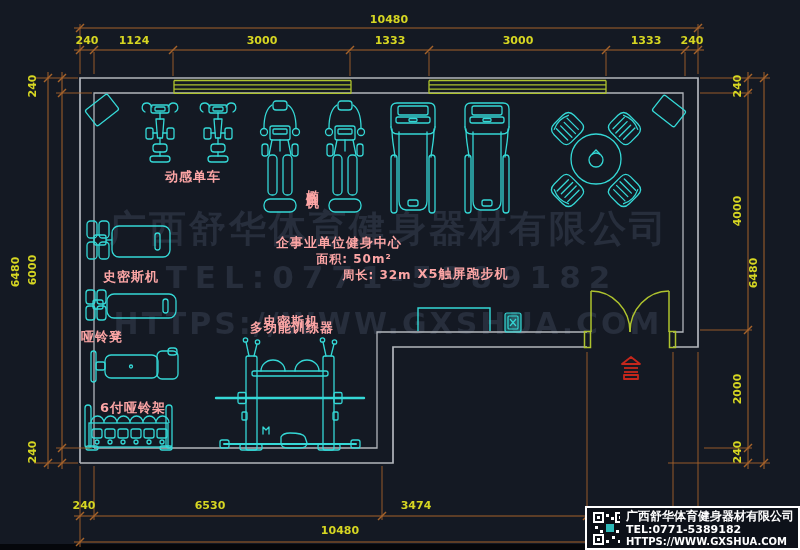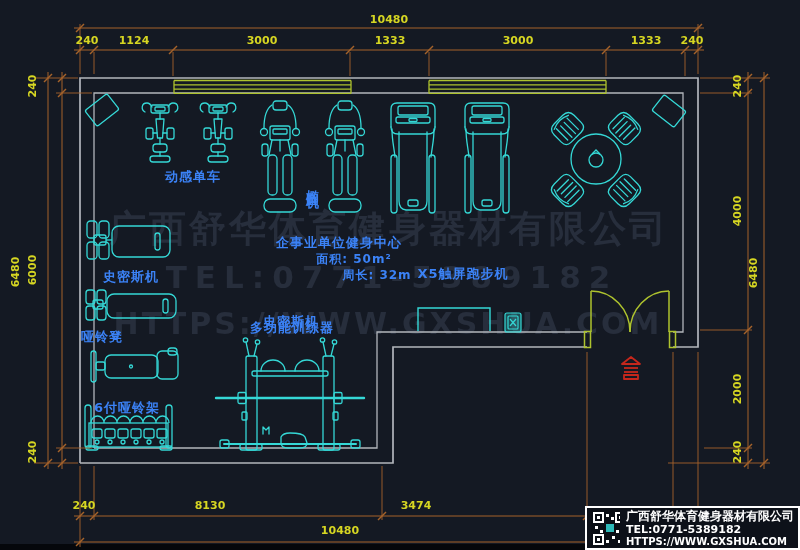--- a/index.html
+++ b/index.html
@@ -1,18 +1,18 @@
 <!DOCTYPE html>
 <html><head>
 <meta charset="utf-8">
 <style>
   html,body{margin:0;padding:0;background:#0b0e14;}
   #canvas{position:relative;width:800px;height:550px;background:#141923;overflow:hidden;
           font-family:"DejaVu Sans","Liberation Sans",sans-serif;}
-  .lbl{position:absolute;color:#3b82f6;font-size:13px;font-weight:600;white-space:nowrap;
+  .lbl{position:absolute;color:#fca5a5;font-size:13px;font-weight:600;white-space:nowrap;
        transform:translate(-50%,-50%);z-index:4;letter-spacing:1px;}
   .lbl.small{font-size:12px;}
   .v-label{writing-mode:vertical-rl;letter-spacing:3px;}
   .dim{position:absolute;color:#d6d622;font-size:11px;font-weight:600;white-space:nowrap;
        transform:translate(-50%,-50%);z-index:4;}
   .dim.rot{transform:translate(-50%,-50%) rotate(-90deg);}
   .wm{position:absolute;color:#272e3c;font-weight:700;white-space:nowrap;
       transform:translate(-50%,-50%);z-index:2;}
   #wm1{font-size:37px;letter-spacing:3px;}
   #wm2{font-size:31px;letter-spacing:8px;}
@@ -307,39 +307,39 @@
         <line x1="704" y1="448" x2="752" y2="448" stroke="#a5632a" stroke-width="0.9"></line>
         <line x1="668" y1="463" x2="770" y2="463" stroke="#a5632a" stroke-width="0.9"></line>
       </g>
   </svg>
 
   <div class="lbl" style="left:193px;top:177px;">动感单车</div>
   <div class="lbl v-label" style="left:312px;top:184px;">椭圆机</div>
   <div class="lbl" style="left:463px;top:227px;margin-top:47px;">X5触屏跑步机</div>
   <div class="lbl" style="left:131px;top:277px;">史密斯机</div>
   <div class="lbl" style="left:102px;top:337px;">哑铃凳</div>
-  <div class="lbl" style="left:127px;top:408px;">6付哑铃架</div>
+  <div class="lbl" style="left:133px;top:408px;">6付哑铃架</div>
   <div class="lbl" style="left:291px;top:310px;margin-top:12px;">史密斯机</div>
   <div class="lbl" style="left:292px;top:328px;">多功能训练器</div>
 
   <div class="lbl" style="left:339px;top:243px;">企事业单位健身中心</div>
   <div class="lbl small" style="left:354px;top:259px;">面积: 50m²</div>
   <div class="lbl small" style="left:337px;top:275px;margin-left:40px;">周长: 32m</div>
 
   <div class="dim" style="left:389px;top:19px;">10480</div>
   <div class="dim" style="left:87px;top:40px;">240</div>
   <div class="dim" style="left:134px;top:40px;">1124</div>
   <div class="dim" style="left:262px;top:40px;">3000</div>
   <div class="dim" style="left:390px;top:40px;">1333</div>
   <div class="dim" style="left:518px;top:40px;">3000</div>
   <div class="dim" style="left:646px;top:40px;">1333</div>
   <div class="dim" style="left:692px;top:40px;">240</div>
 
   <div class="dim" style="left:84px;top:505px;">240</div>
-  <div class="dim" style="left:210px;top:505px;">8130</div>
+  <div class="dim" style="left:210px;top:505px;">6530</div>
   <div class="dim" style="left:416px;top:505px;">3474</div>
   <div class="dim" style="left:340px;top:530px;">10480</div>
 
   <div class="dim rot" style="left:15px;top:272px;">6480</div>
   <div class="dim rot" style="left:32px;top:86px;">240</div>
   <div class="dim rot" style="left:32px;top:270px;">6000</div>
   <div class="dim rot" style="left:32px;top:452px;">240</div>
 
   <div class="dim rot" style="left:737px;top:86px;">240</div>
   <div class="dim rot" style="left:737px;top:211px;">4000</div>

